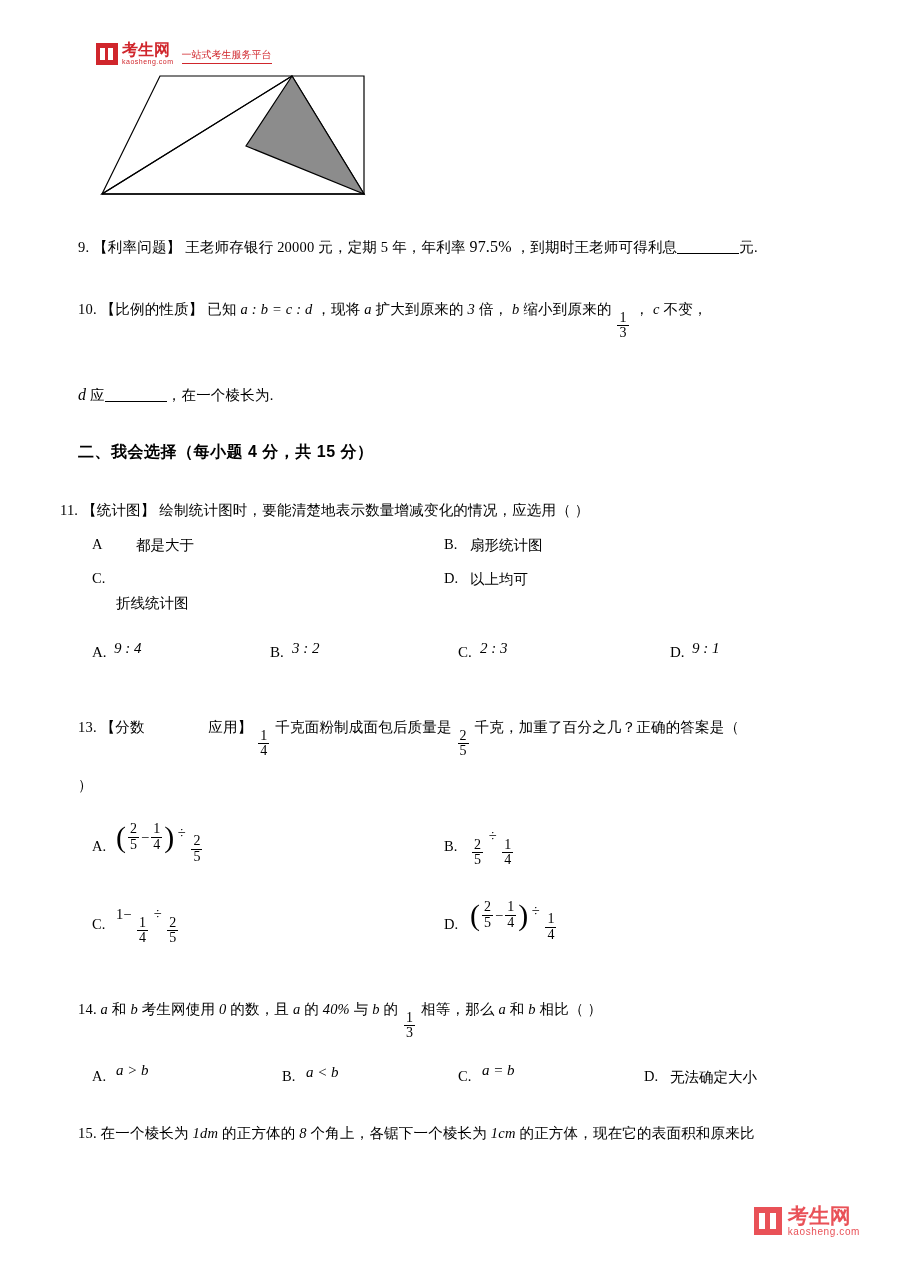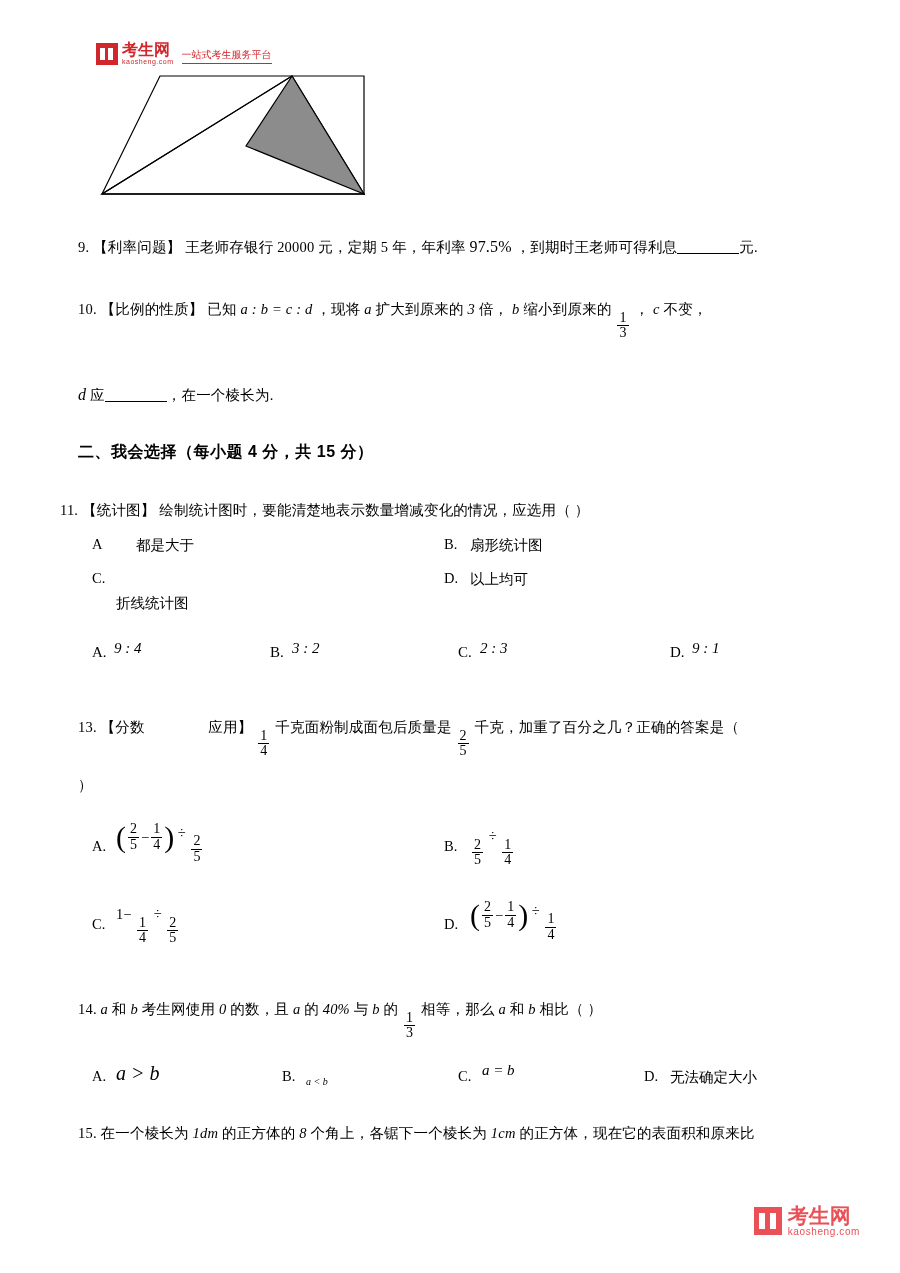--- a/index.html
+++ b/index.html
@@ -421,23 +421,23 @@
       <span class="den">3</span>
     </span>
     <span>相等，那么</span>
     <span class="it">a</span>
     <span>和</span>
     <span class="it">b</span>
     <span>相比（        ）</span>
   </div>
   <div class="abs opts" style="left:92px; top:1062px; width:760px;">
     <span class="abs" style="left:0; top:6px;">A.</span>
-    <span class="abs it" style="left:24px; top:0; font-size:20px;">a &gt; b</span>
+    <span class="abs it" style="left:24px; top:0; font-size:15px;">a &gt; b</span>
     <span class="abs" style="left:190px; top:6px;">B.</span>
-    <span class="abs it" style="left:214px; top:14px; font-size:10px;">a &lt; b</span>
+    <span class="abs it" style="left:214px; top:2px; font-size:15px;">a &lt; b</span>
     <span class="abs" style="left:366px; top:6px;">C.</span>
     <span class="abs it" style="left:390px; top:0; font-size:15px;">a = b</span>
     <span class="abs" style="left:552px; top:6px;">D.</span>
     <span class="abs" style="left:578px; top:6px;">无法确定大小</span>
   </div>
 
   <div class="abs q" style="left:78px; top:1120px; width:760px;">
     <span class="qnum">15.</span>
     <span>在一个棱长为</span>
     <span class="it">1dm</span>

